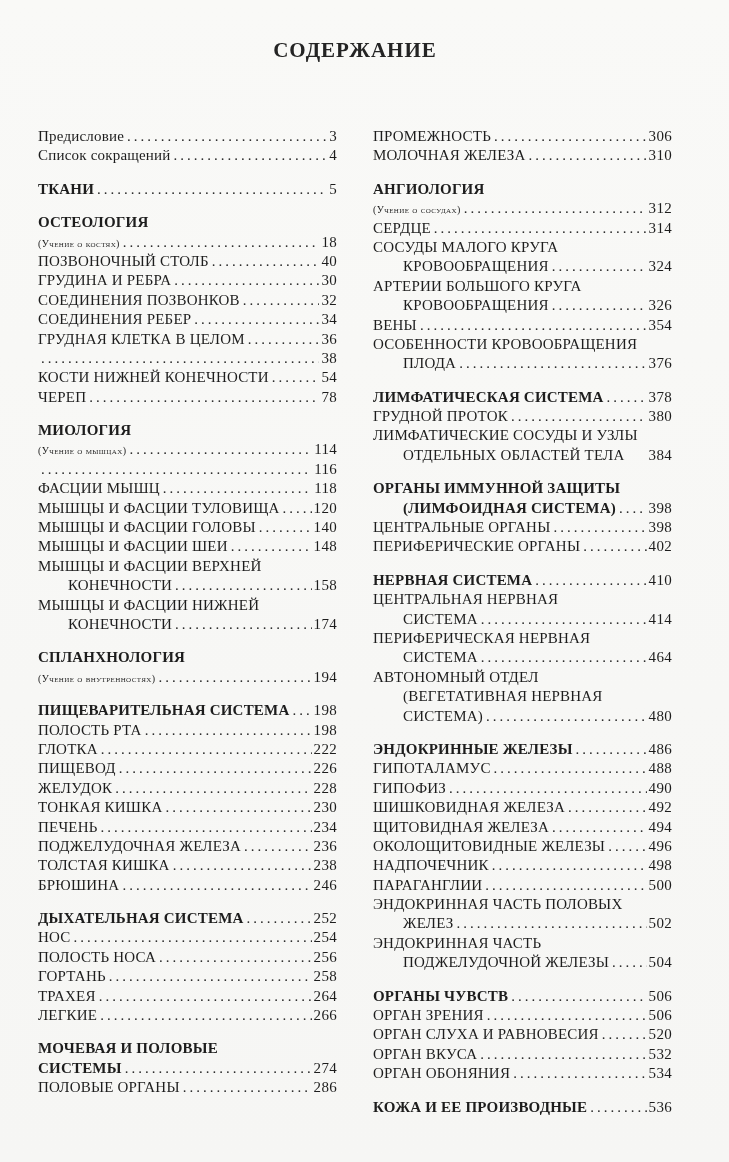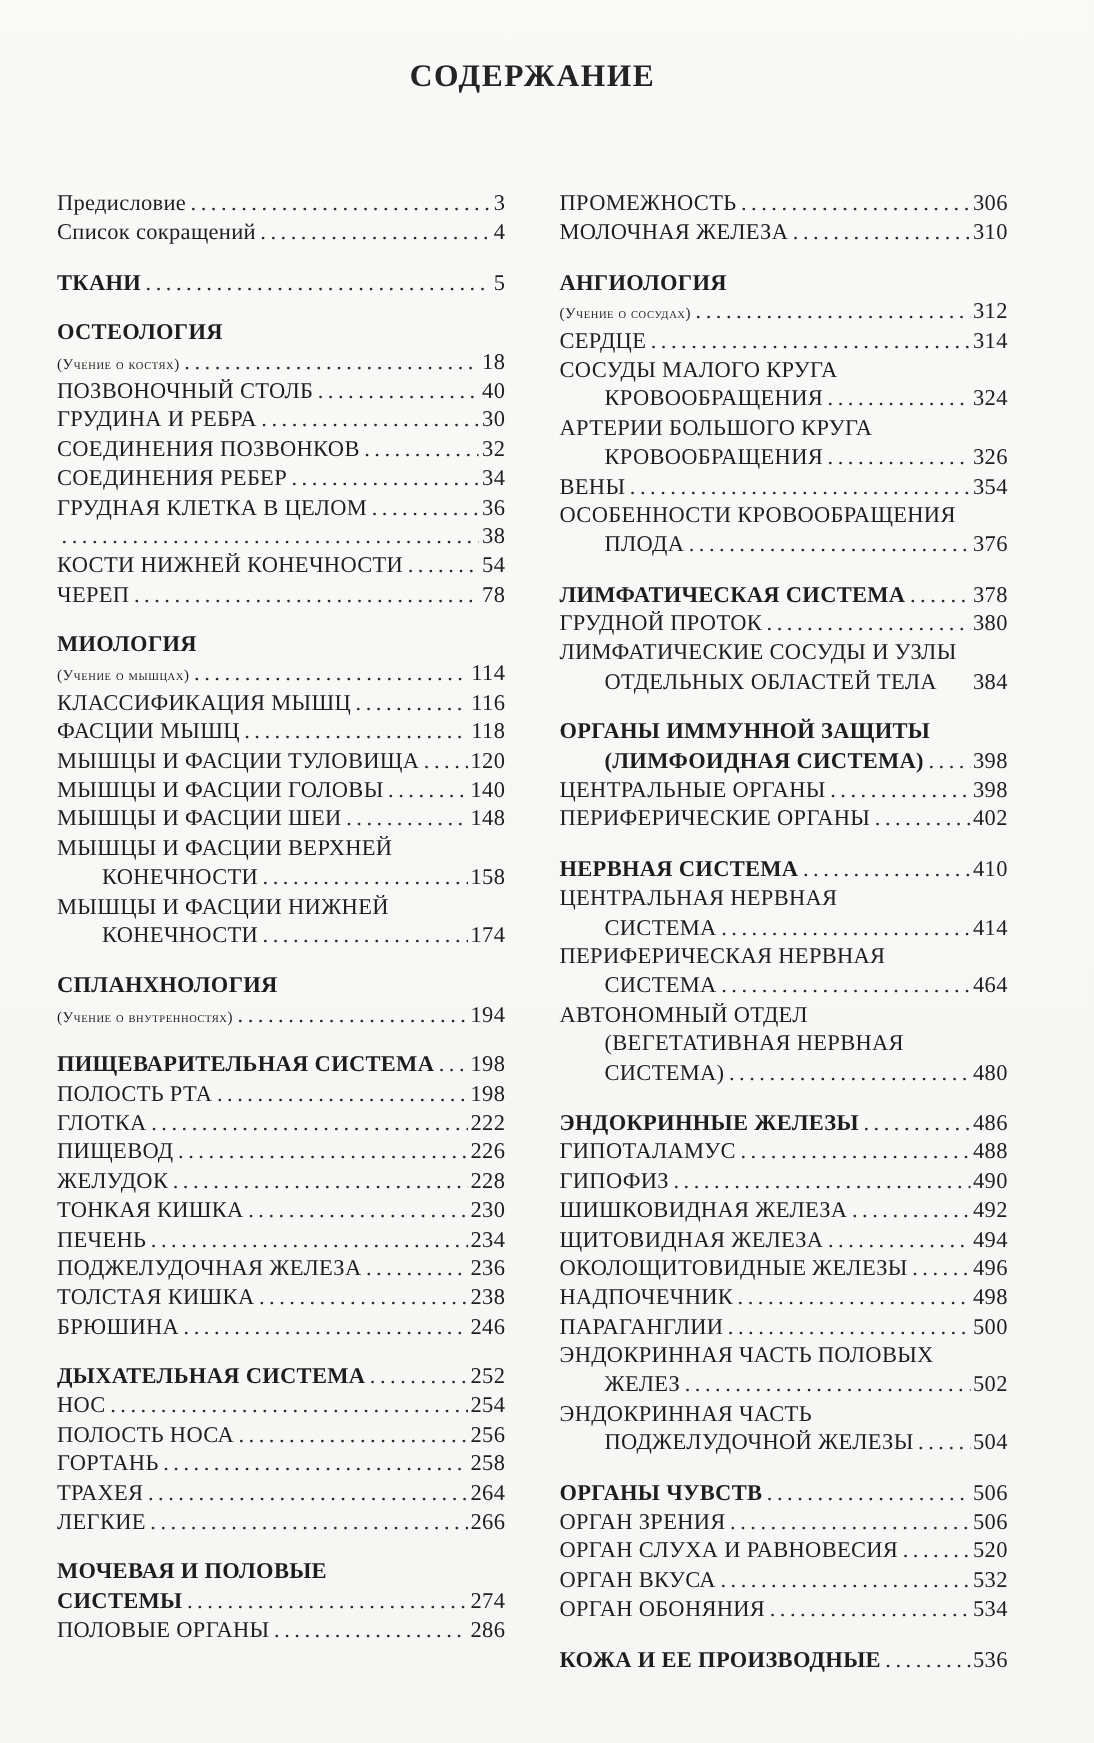--- a/index.html
+++ b/index.html
@@ -131,21 +131,20 @@
           <div class="gap"></div>
           <div class="row bold">
             <span class="label">МИОЛОГИЯ</span>
           </div>
           <div class="row sub">
             <span class="label">(Учение о мышцах)</span>
             <span class="leader"></span>
             <span class="num">114</span>
           </div>
           <div class="row">
-            <span class="label">КЛАССИФИКАЦИЯ МЫШЦ</span>
             <span class="leader"></span>
             <span class="num">116</span>
           </div>
           <div class="row">
             <span class="label">ФАСЦИИ МЫШЦ</span>
             <span class="leader"></span>
             <span class="num">118</span>
           </div>
           <div class="row">
             <span class="label">МЫШЦЫ И ФАСЦИИ ТУЛОВИЩА</span>

